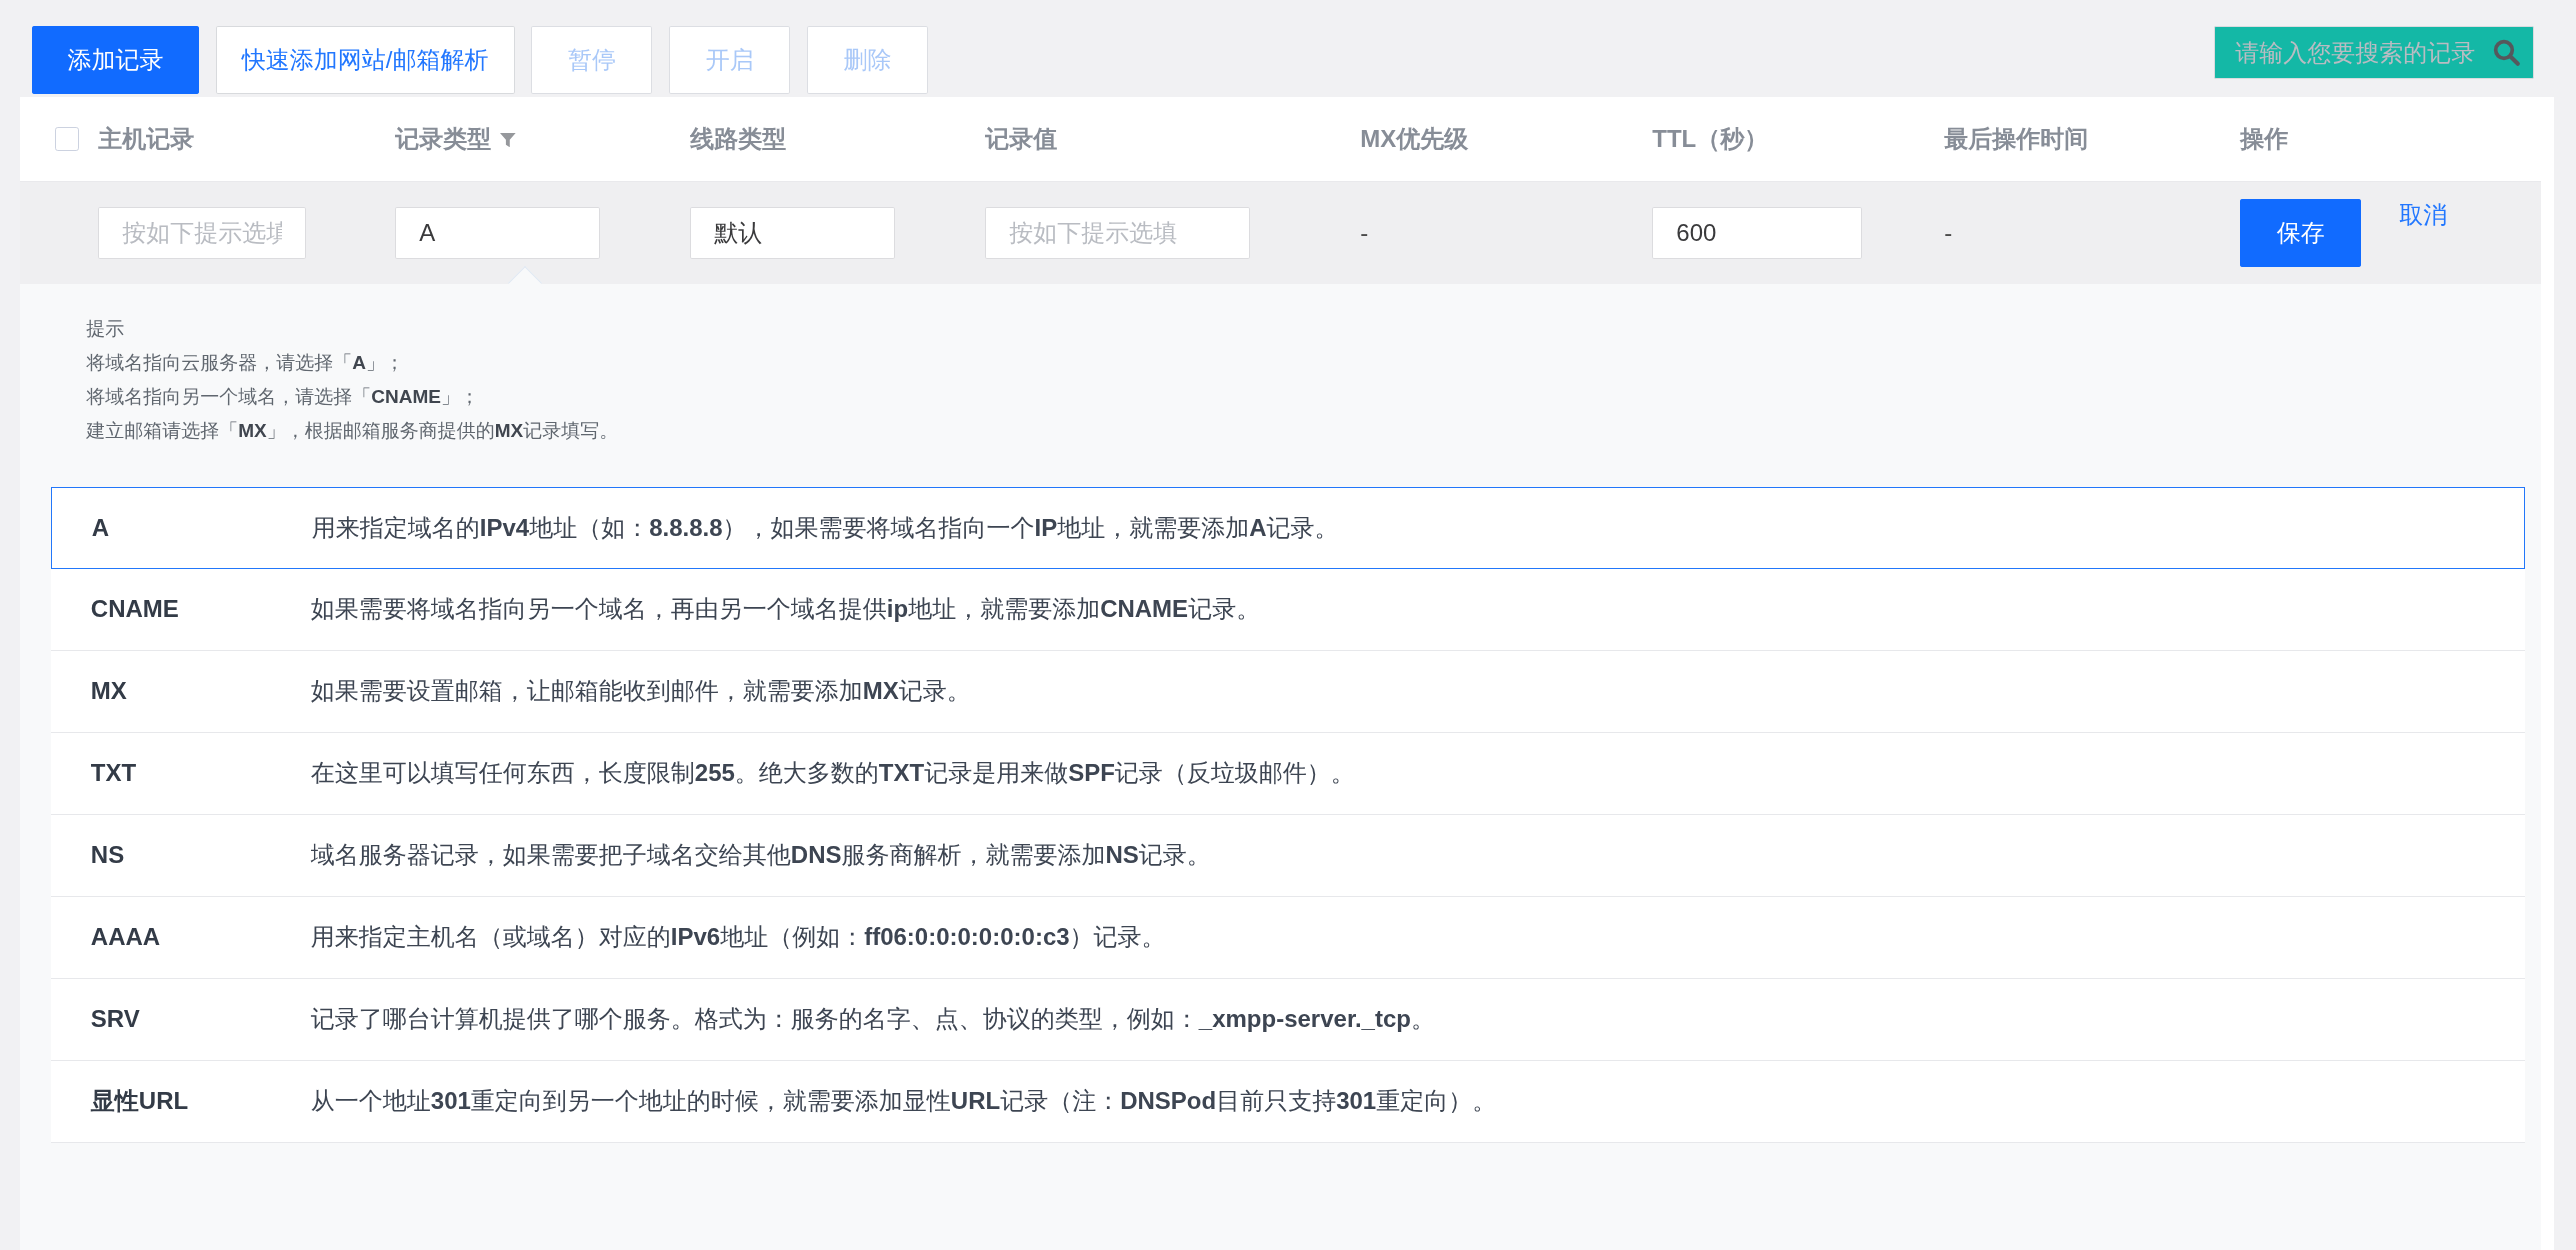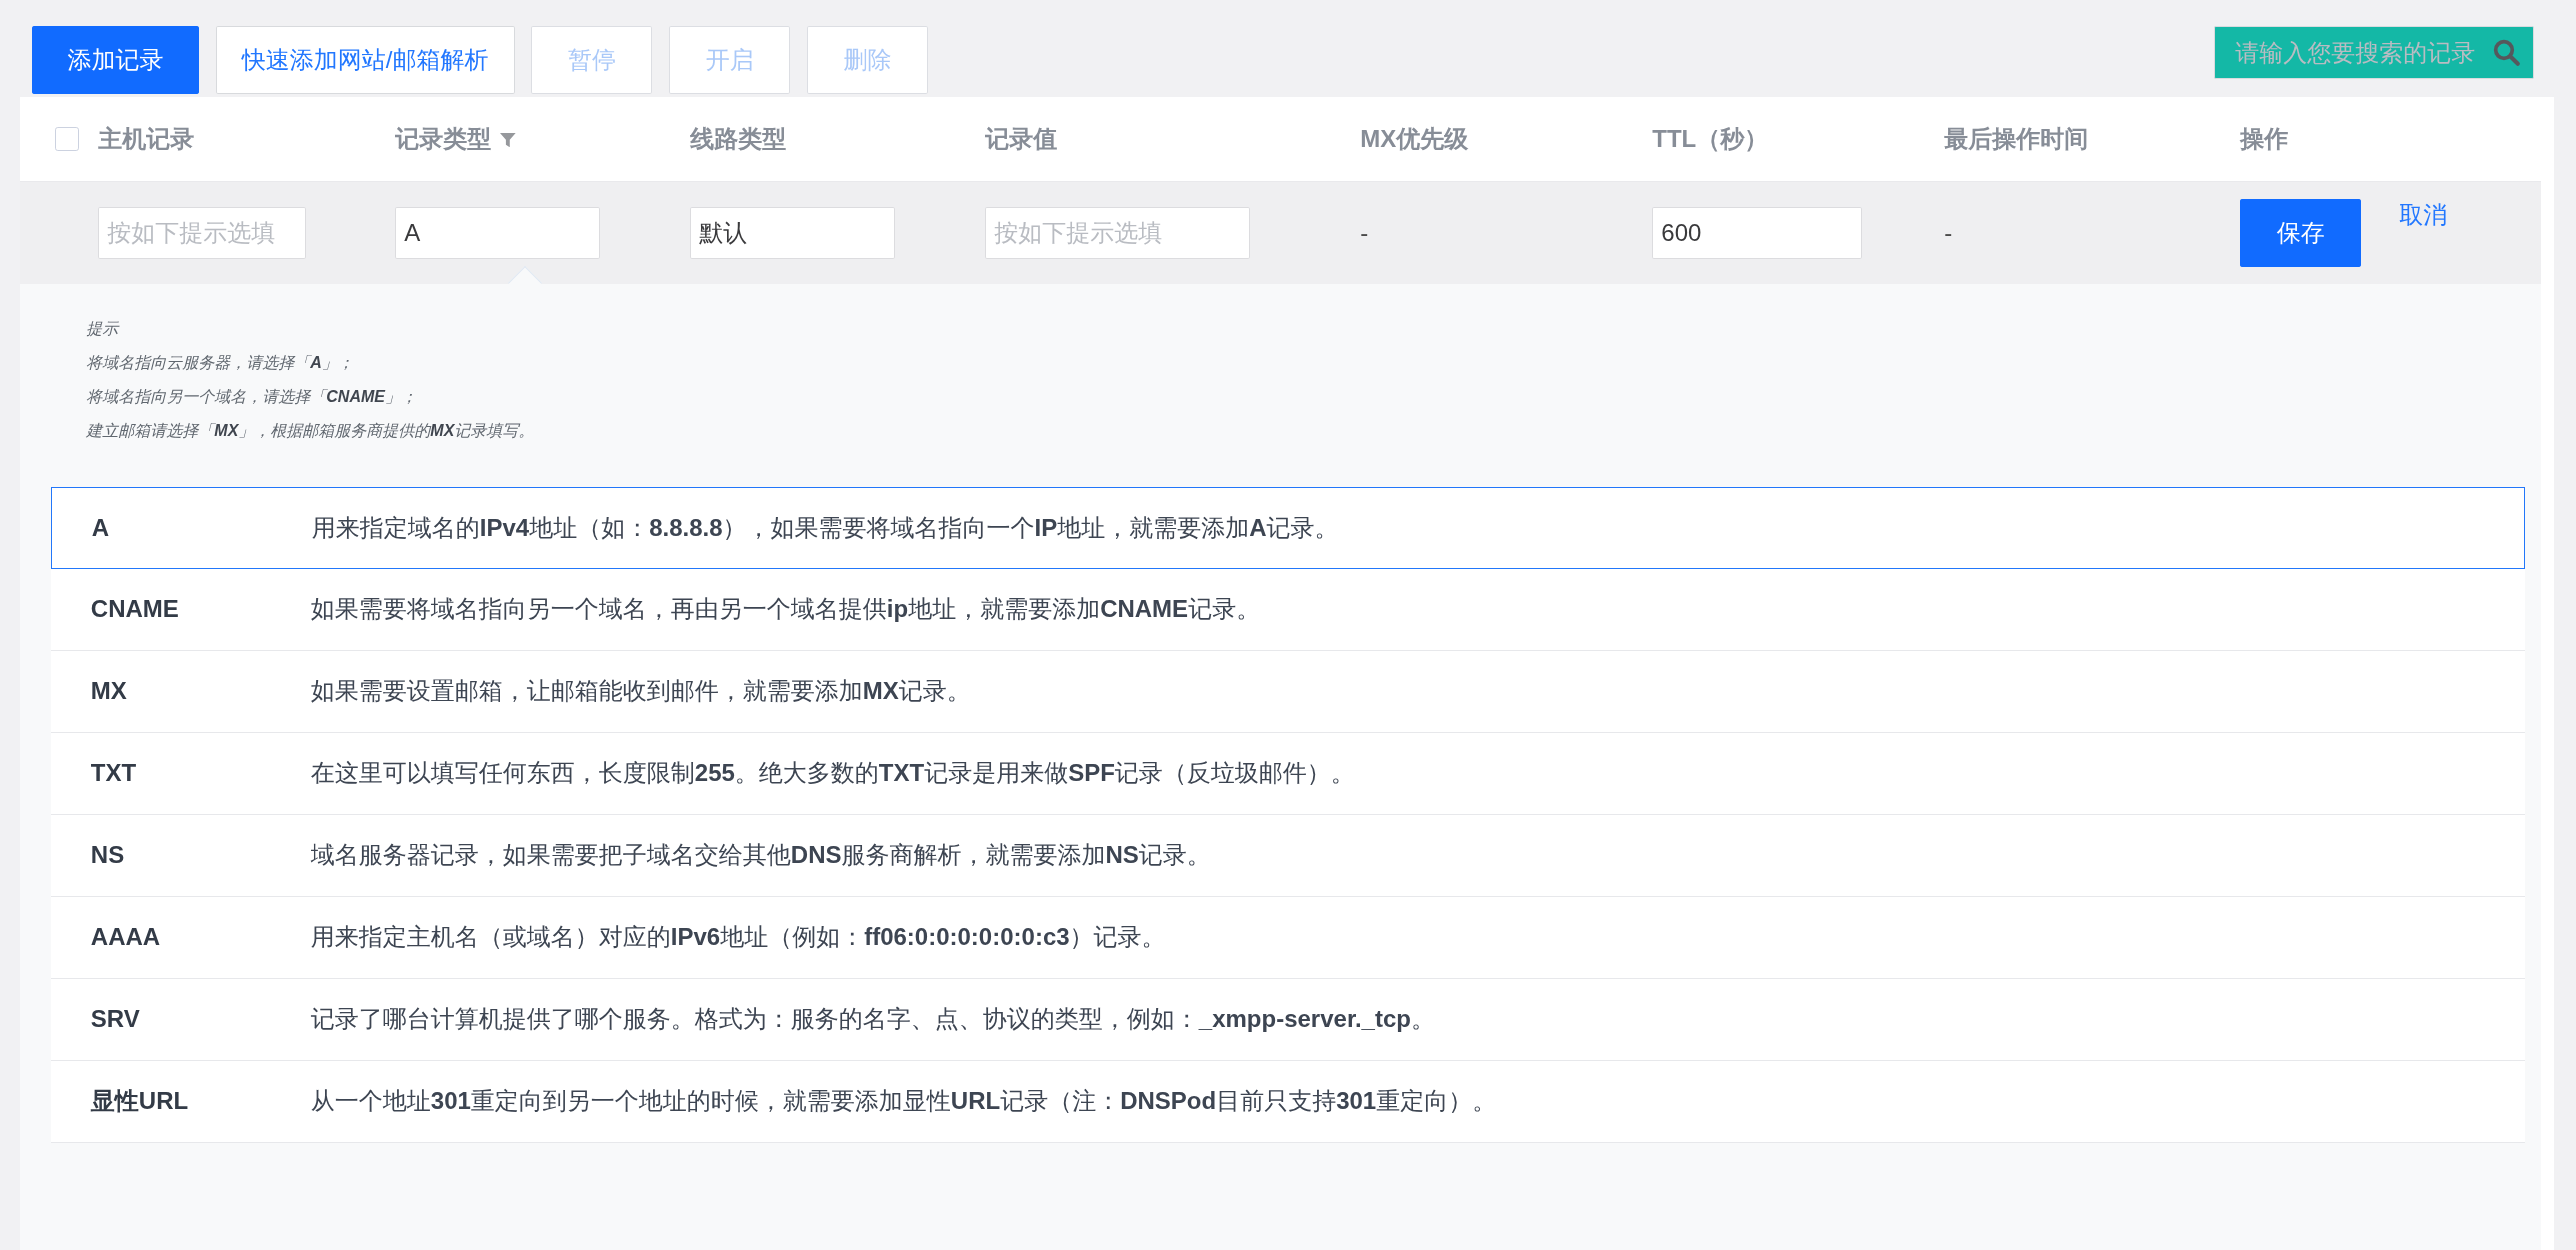--- a/index.html
+++ b/index.html
@@ -43,42 +43,42 @@
   .thead { height:85px; border-bottom:0.9px solid #e9e9ec; background:#fff; }
   .thead .cell { font-weight:700; color:#878d97; display:flex; align-items:center; gap:9.2px; }
   .checkbox { display:inline-block; width:24px; height:24px; margin-left:35px;
     border:0.9px solid #ccd2e0; border-radius:2.8px; background:#fff; cursor:pointer; }
   .funnel-icon { cursor:pointer; margin-top:1.8px; }
 
   
   .edit-row { height:102px; background:#efeff1; }
   .field {
     height:52px; border:0.9px solid #dcdcdf; border-radius:1.8px; background:#fff;
-    padding:0 8px; font-size:24px; color:#3a3a3c; font-family:inherit; outline:none;
+    padding:0 23px; font-size:24px; color:#3a3a3c; font-family:inherit; outline:none;
     display:flex; align-items:center;
   }
   input.field { display:inline-block; line-height:50px; }
   input.field::placeholder { color:#b9bcc2; }
   .f-host { width:208px; }
   .f-select { width:205px; cursor:pointer; }
   .f-value { width:265px; }
   .f-ttl { width:210px; }
   .dash { color:#4a4a4a; }
   .ops { display:flex; align-items:flex-start; gap:38px; }
   .btn.save { width:121px; margin:0; }
   .link { color:var(--link,#2277ff); cursor:pointer; text-decoration:none; }
 
   
   .content { position:relative; height:967px; background:#f8f9fa; }
   .caret {
     position:absolute; top:-13px; left:493px; width:24px; height:24px;
     background:#f8f9fa; border-left:1.8px solid #dfe7f2; border-top:1.8px solid #dfe7f2;
     transform:rotate(45deg);
   }
-  .tips { padding:28px 0 0 66px; font-size:16px; color:#60676f;font-style:italic; }
+  .tips { padding:28px 0 0 66px; font-size:19px; color:#60676f; }
   .tips .tip-title, .tips .tip-line { line-height:34px; }
   .tips b { color:#40464f; }
 
   .type-rows { margin:39px 29px 0 30.5px; }
   .type-row {
     height:82px; background:#fff; border-bottom:0.9px solid #e7e8eb;
     display:grid; grid-template-columns:260px 1fr; align-items:center;
     cursor:pointer;
   }
   .type-row.highlight { border:1.8px solid var(--highlight,#2277fa); }

